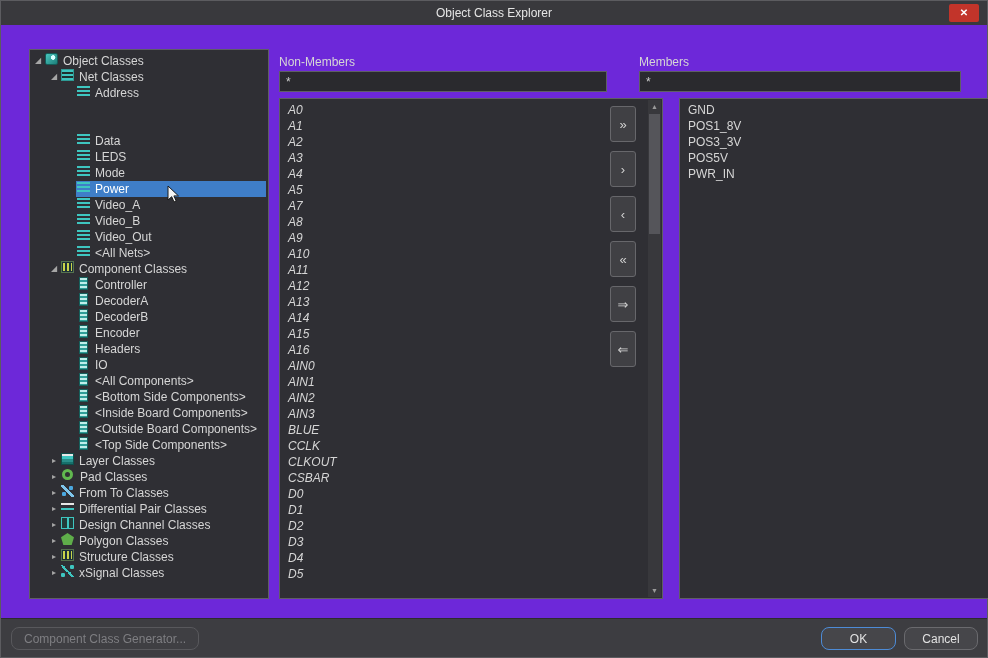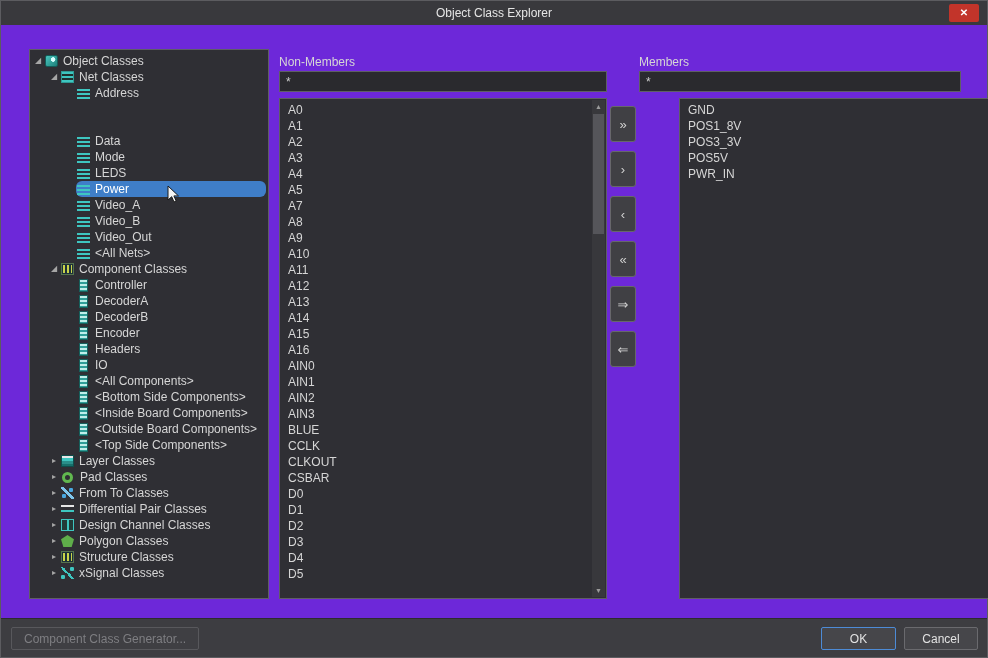--- a/index.html
+++ b/index.html
@@ -39,22 +39,22 @@
   }
   .tree-row {
     display:flex; align-items:center; height:16px;
     font-size:12px; color:#d6d6d6; white-space:nowrap; cursor:default;
   }
   .tree-indent { flex:none; height:16px; }
   .tree-arrow {
     flex:none; width:12px; text-align:center; color:#a6a6a6;
     font-size:8px; line-height:16px;
   }
-  .tree-hl { display:flex; align-items:center; flex:1 1 auto; height:16px; min-width:0; padding-left:1px; }
-  .tree-hl.selected { background:#3f7ec8; color:#fff;border-radius:6px; }
+  .tree-hl { display:flex; align-items:flex-start; flex:1 1 auto; height:16px; min-width:0; padding-left:1px; }
+  .tree-hl.selected { background:#3f7ec8; color:#fff; }
   .tree-label { font-size:12px; line-height:16px; }
 
   
   .ticon { flex:none; display:inline-block; width:13px; height:12px; margin-right:5px; }
   .icon-classes-root{
     background:radial-gradient(circle at 65% 35%, #d9ffff 0 2px, rgba(0,0,0,0) 2.5px),
                linear-gradient(135deg,#49c6be,#1d7f7a);
     border:1px solid #145c58; border-radius:2px;
   }
   .icon-net-group{
@@ -112,21 +112,21 @@
     position:absolute; top:70px; height:21px;
     background:#2a2a2e; border:1px solid #5f5f64; color:#cccccc;
     font-size:12px; padding:0 6px; font-family:"Liberation Sans",sans-serif;
   }
 
   
   .list {
     position:absolute; top:97px; height:501px;
     background:#2f2f34; border:1px solid #5f5f64; overflow:hidden;
   }
-  .list.nonmembers { left:278px; width:328px; }
+  .list.nonmembers { left:278px; width:384px;font-style:italic; }
   .list.members   { left:638px; width:322px;margin-left:40px; }
   .list-items { padding-top:3px; }
   .list-row {
     height:16px; line-height:16px; padding-left:8px;
     font-size:12px; color:#d6d6d6; white-space:nowrap; cursor:default;
   }
 
   
   .scrollbar {
     position:absolute; top:1px; bottom:1px; right:1px; width:13px;
@@ -157,21 +157,21 @@
     display:flex; align-items:center; justify-content:center; cursor:default;
   }
 
   
   .footer {
     position:absolute; left:0; right:0; bottom:0; height:39px;
     border-top:1px solid #2c2c2e; background:#3d3d41;
   }
   .btn {
     font-size:12px; font-family:"Liberation Sans",sans-serif;
-    border-radius:2px; cursor:default;
+    border-radius:8px; cursor:default;
   }
   .btn.generator {
     position:absolute; left:10px; top:8px; height:23px; padding:0 12px;
     background:#3f3f43; color:#7e7e82; border:1px solid #58585c;
   }
   .footer-right { position:absolute; right:9px; top:8px; display:flex; gap:8px; }
   .btn.ok {
     width:75px; height:23px; background:#46464a; color:#e2e2e2;
     border:1px solid #4d8bd6;
   }
@@ -235,29 +235,29 @@
           <span class="tree-hl">
             <span class="ticon icon-net"></span>
             <span class="tree-label">Data</span>
           </span>
         </div>
         <div class="tree-row">
           <span class="tree-indent" style="width: 32px;"></span>
           <span class="tree-arrow"></span>
           <span class="tree-hl">
             <span class="ticon icon-net"></span>
+            <span class="tree-label">LEDS</span>
+          </span>
+        </div>
+        <div class="tree-row">
+          <span class="tree-indent" style="width: 32px;"></span>
+          <span class="tree-arrow"></span>
+          <span class="tree-hl">
+            <span class="ticon icon-net"></span>
             <span class="tree-label">Mode</span>
-          </span>
-        </div>
-        <div class="tree-row">
-          <span class="tree-indent" style="width: 32px;"></span>
-          <span class="tree-arrow"></span>
-          <span class="tree-hl">
-            <span class="ticon icon-net"></span>
-            <span class="tree-label">LEDS</span>
           </span>
         </div>
         <div class="tree-row">
           <span class="tree-indent" style="width: 32px;"></span>
           <span class="tree-arrow"></span>
           <span class="tree-hl selected">
             <span class="ticon icon-net"></span>
             <span class="tree-label">Power</span>
           </span>
         </div>

